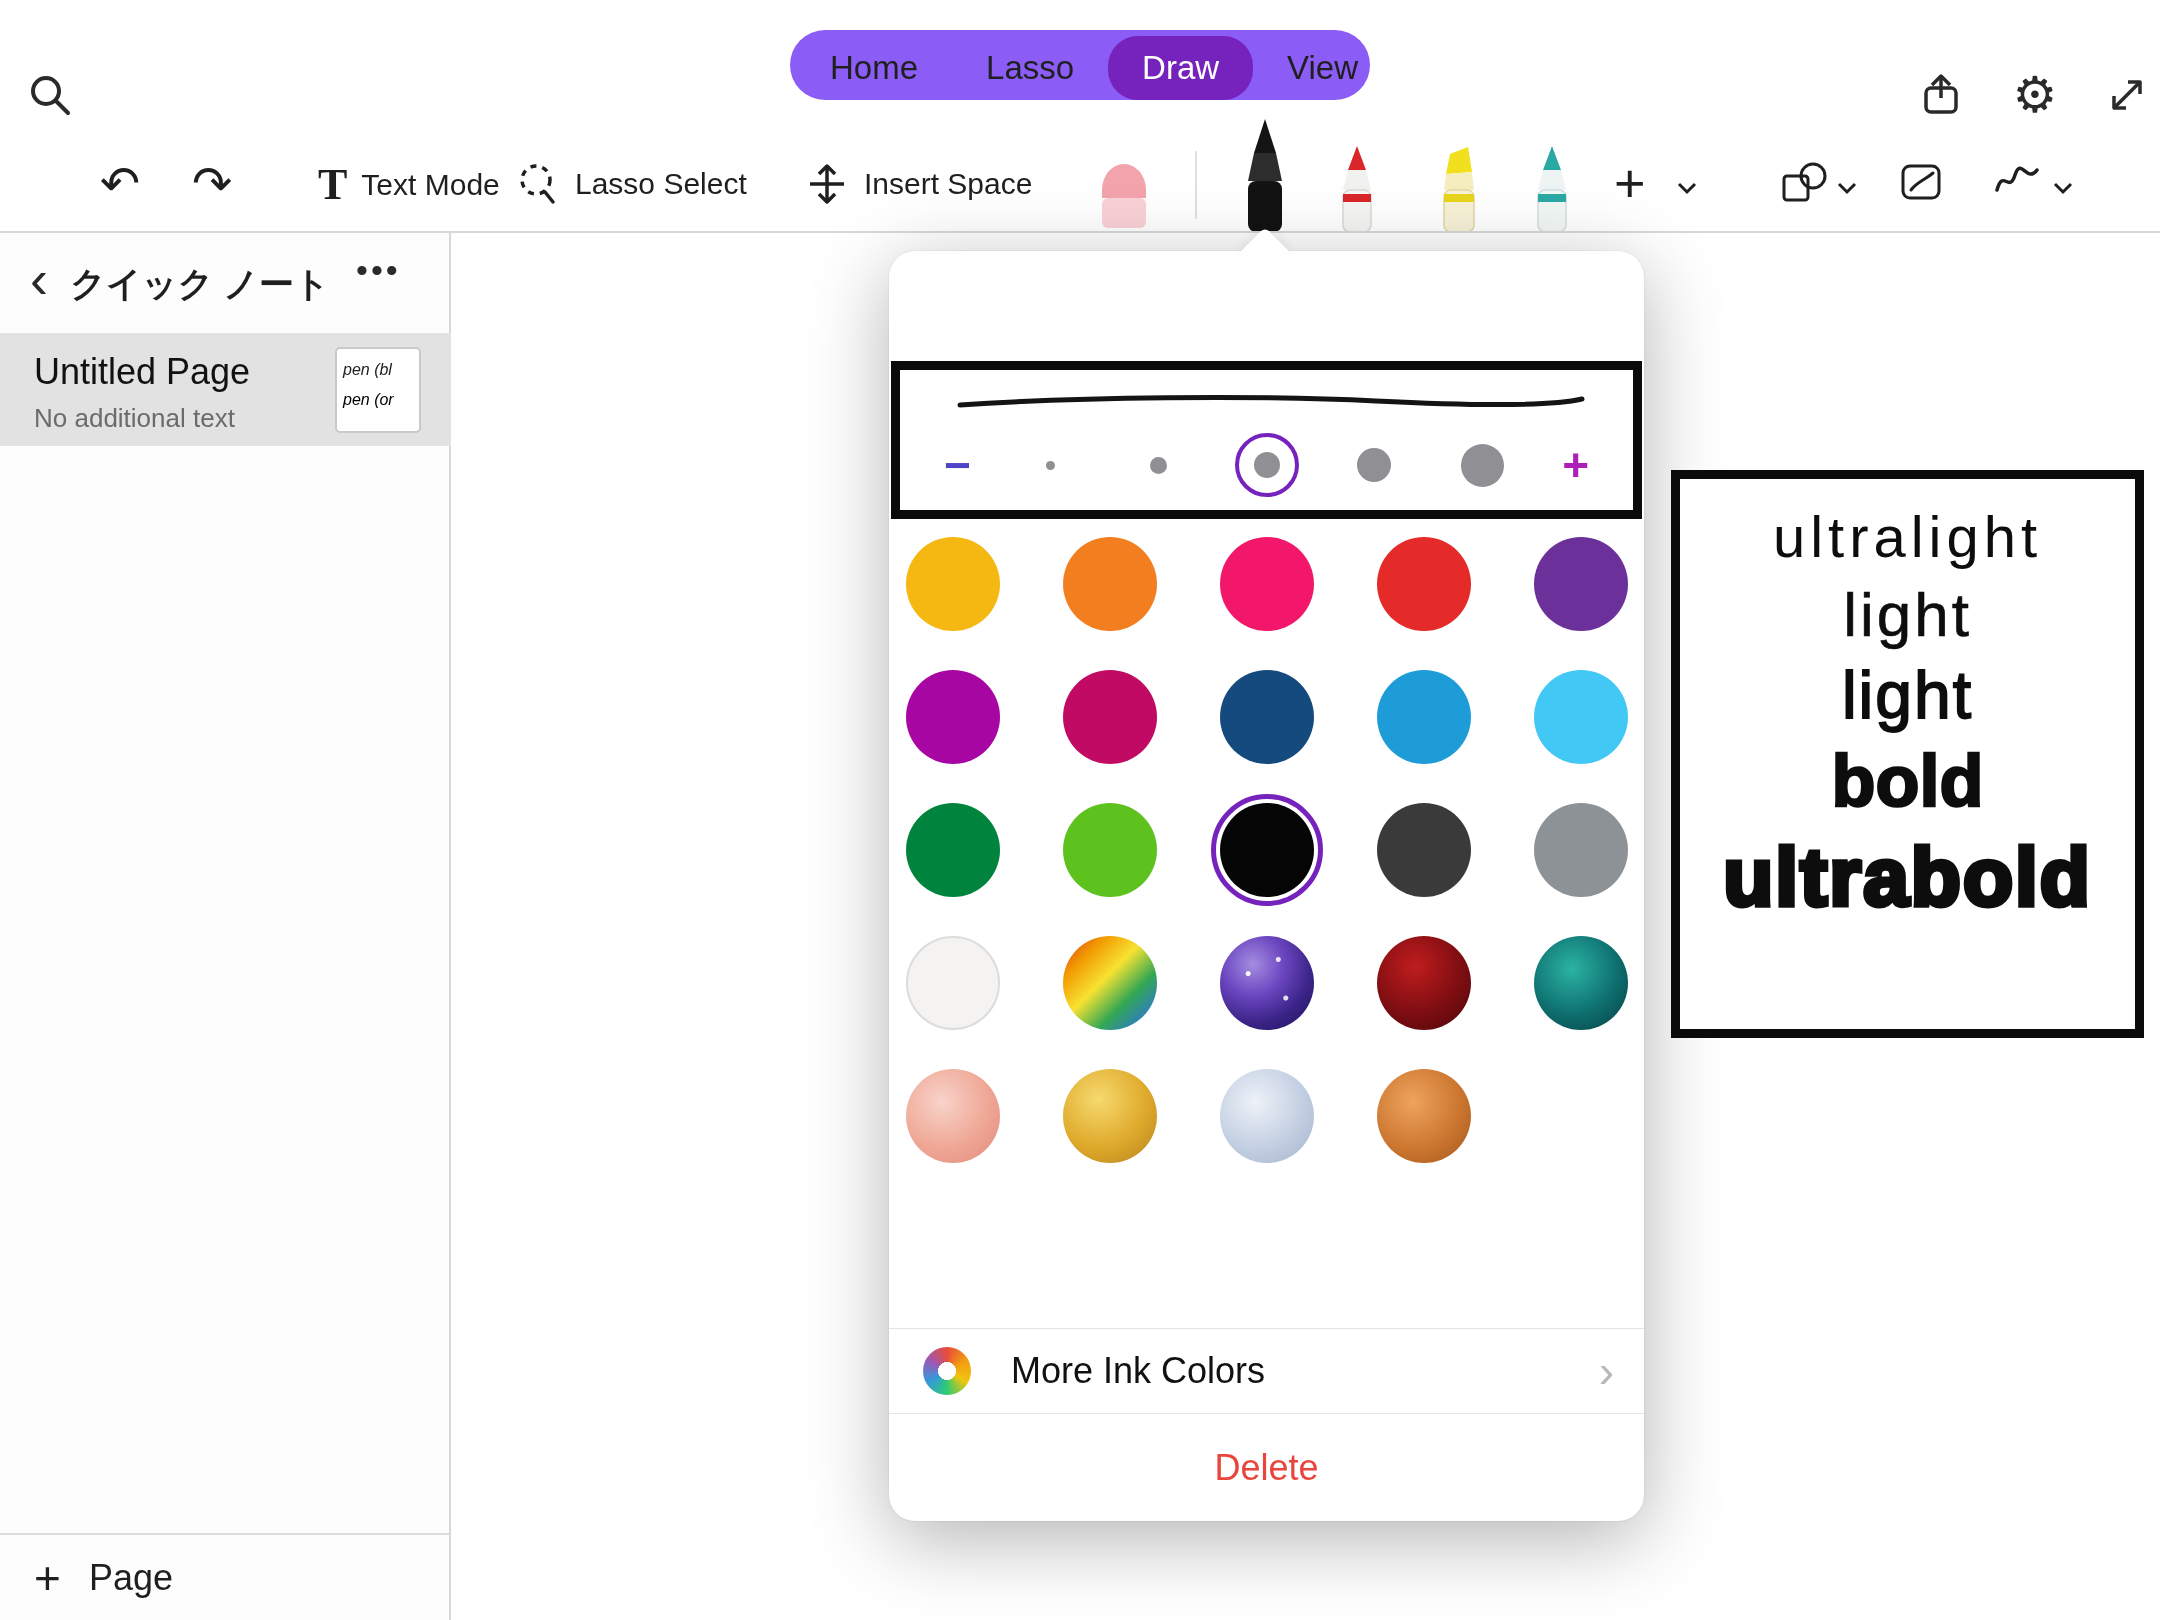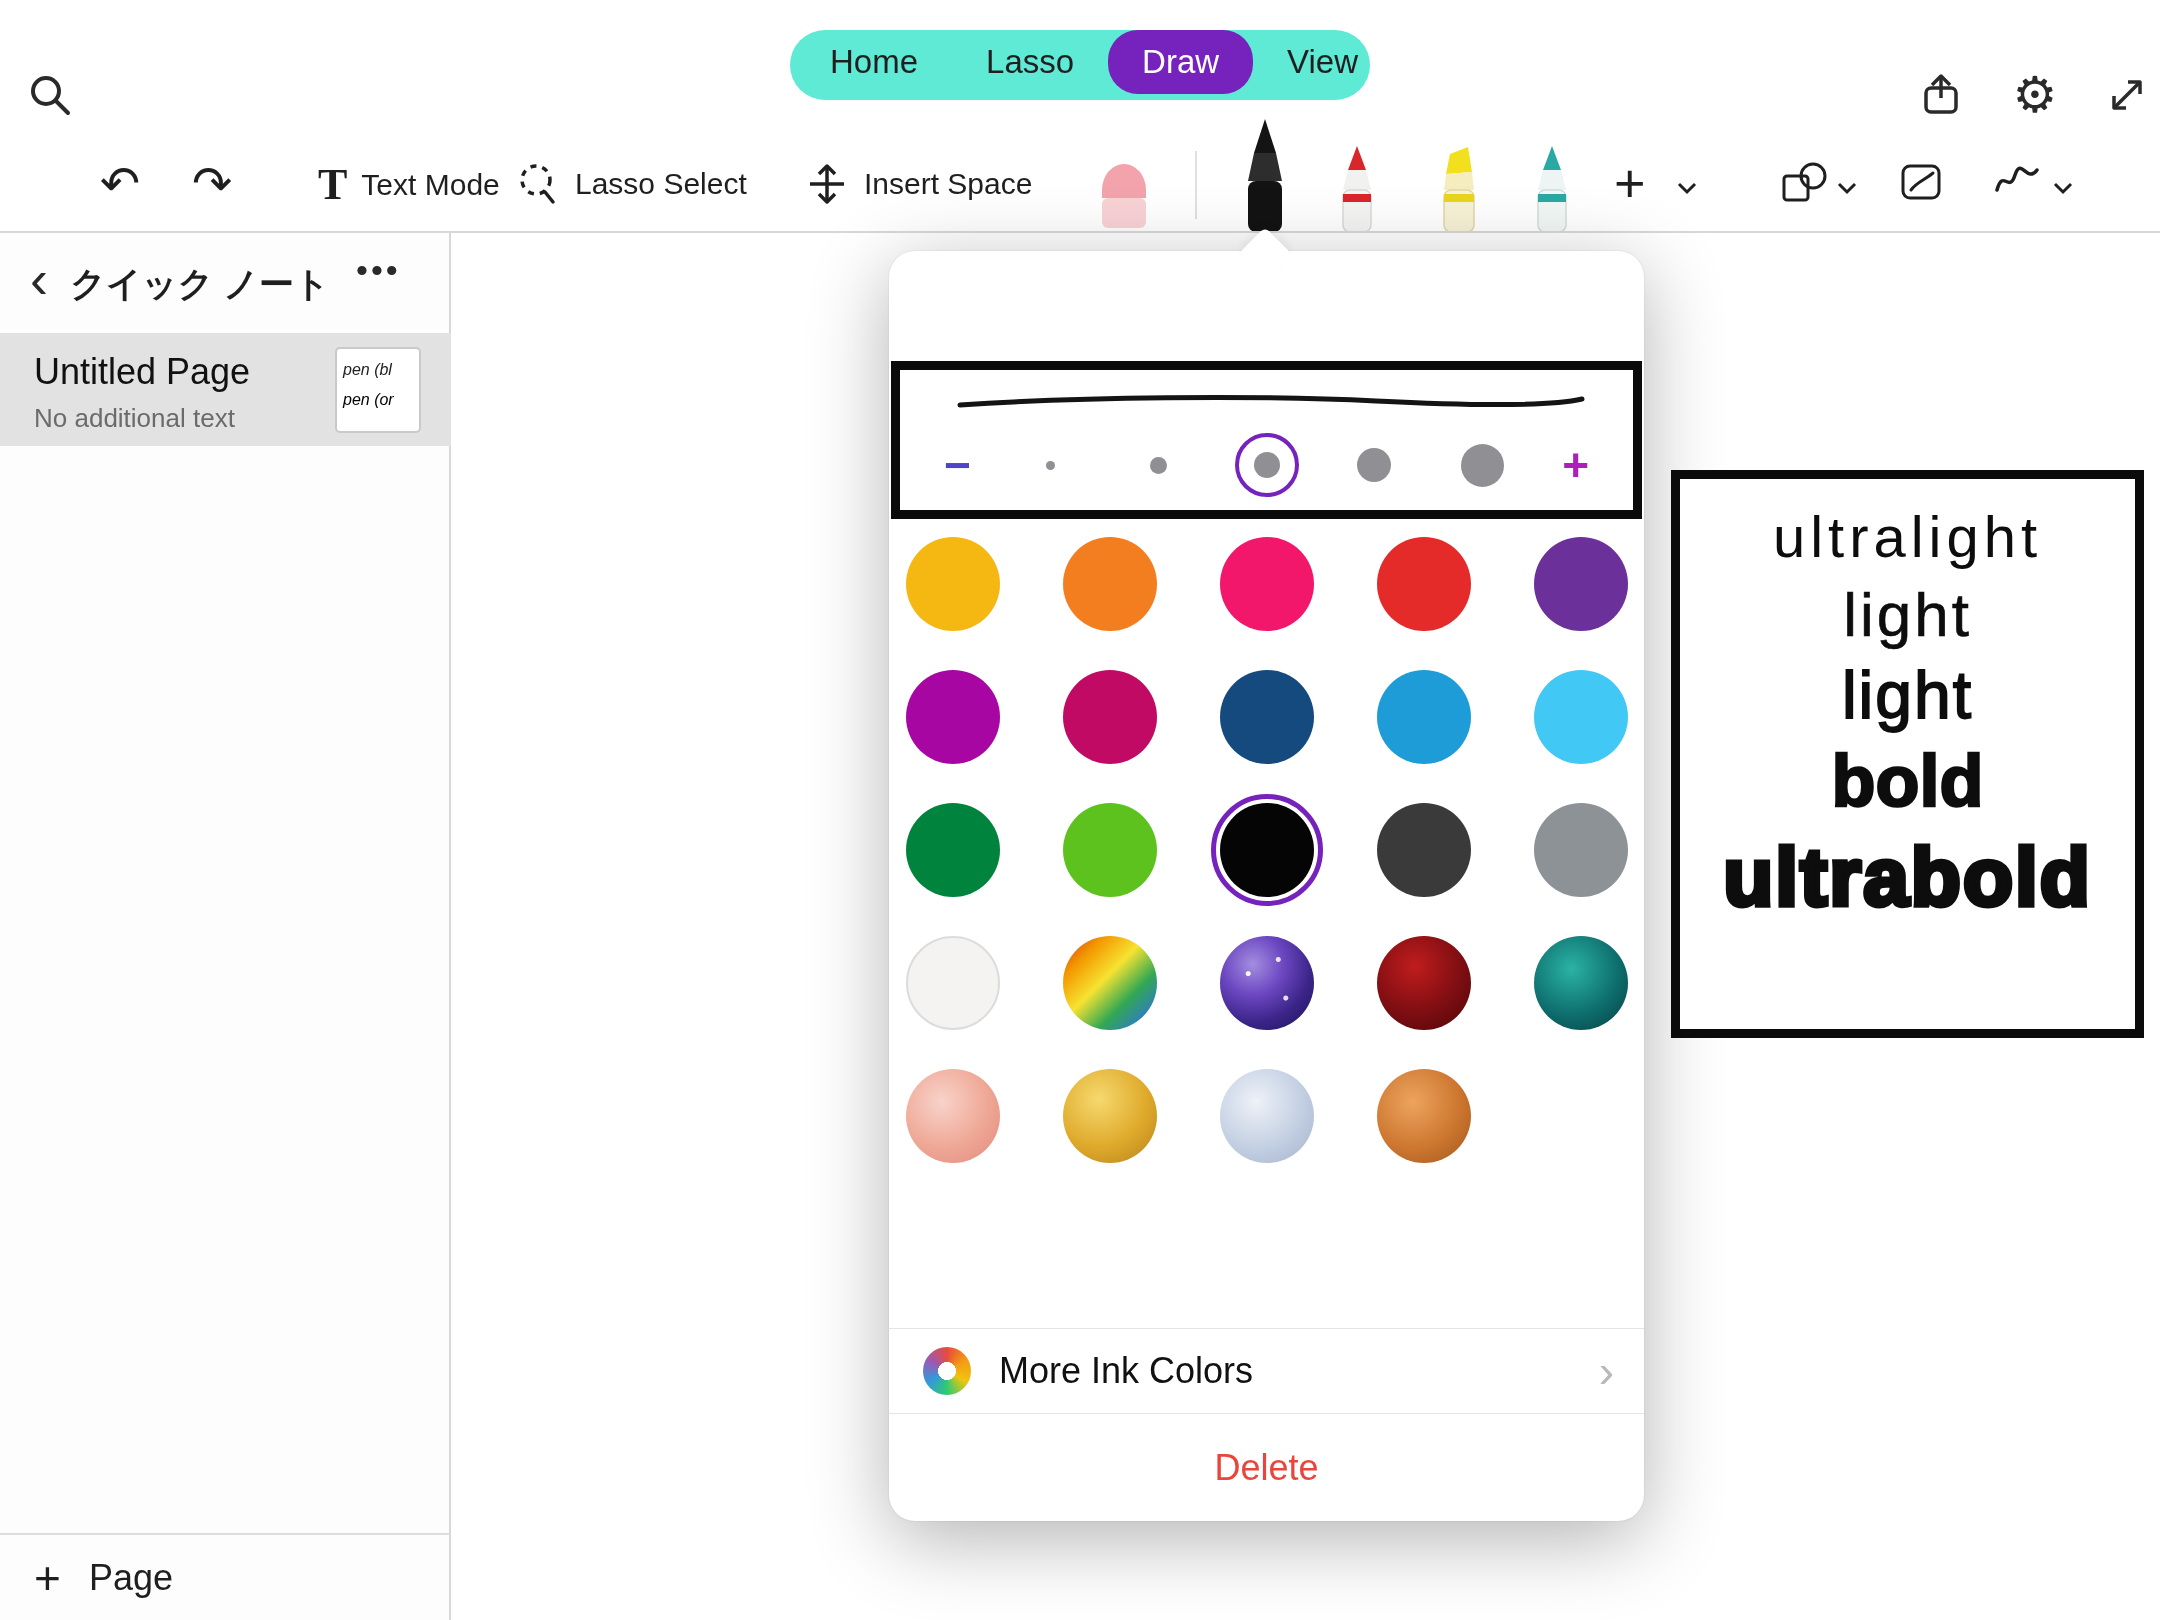--- a/index.html
+++ b/index.html
@@ -4,21 +4,21 @@
 <style>
   *{margin:0;padding:0;box-sizing:border-box}
   html,body{width:2160px;height:1620px}
   body{font-family:"Liberation Sans","DejaVu Sans",sans-serif;background:#fff;color:#1f1f1f;position:relative;overflow:hidden}
   :root{--accent:#7622BC;--delete:#E8463C}
   svg{display:block}
 
   
   #topbar{position:absolute;left:0;top:0;width:2160px;height:133px;background:#fff}
   #search-btn{position:absolute;left:27px;top:72px;width:46px;height:46px;cursor:pointer}
-  #tabpill{position:absolute;left:790px;top:30px;width:580px;height:70px;background:#5eead4;border-radius:35px;display:flex;align-items:flex-start;justify-content:space-between;padding:0 6px}
+  #tabpill{position:absolute;left:790px;top:30px;width:580px;height:70px;background:#8b5cf6;border-radius:35px;display:flex;align-items:flex-end;justify-content:space-between;padding:0 6px}
   .tab{border:0;background:transparent;font-size:33px;color:#1f1f1f;padding:13px 34px;border-radius:30px;font-family:inherit;cursor:pointer;white-space:nowrap}
   .tab.active{background:var(--accent);color:#fff}
   .topicon{position:absolute;top:70px;width:50px;height:50px;display:flex;align-items:center;justify-content:center;color:#2a2a2a}
   #share-btn{left:1916px}#settings-btn{left:2010px;font-size:50px}#fullscreen-btn{left:2102px}
 
   
   #toolbar2{position:absolute;left:0;top:133px;width:2160px;height:99px;background:#fff}
   #toolbar-divider{position:absolute;left:0;top:231px;width:2160px;height:2px;background:#d8d8d8}
   .tbtn{position:absolute;display:flex;align-items:center;color:#1f1f1f;cursor:pointer}
   .tlabel{font-size:30px;margin-left:14px;white-space:nowrap}
@@ -76,21 +76,21 @@
   .dotwrap{width:56px;height:56px;border-radius:50%;display:flex;align-items:center;justify-content:center;cursor:pointer}
   .dotwrap.sel{outline:4px solid var(--accent)}
   .dot{background:#8f8f94;border-radius:50%}
   #color-grid{position:absolute;left:0;top:286px;width:755px;display:grid;grid-template-columns:repeat(5,94px);column-gap:63px;row-gap:39px;padding:0 17px}
   .swatch{width:94px;height:94px;border-radius:50%;cursor:pointer}
   .swatch.bordered{border:2px solid #dcdcdc}
   .swatch.selected{outline:5px solid var(--accent);outline-offset:4px}
   #more-divider{position:absolute;left:0;top:1077px;width:755px;height:1px;background:#e4e4e6}
   #more-row{position:absolute;left:0;top:1078px;width:755px;height:84px;display:flex;align-items:center;cursor:pointer}
   #wheel-icon{width:48px;height:48px;border-radius:50%;margin-left:34px;background:radial-gradient(circle at center,#fff 0 26%,transparent 27%),conic-gradient(#e74c3c,#f39c12,#f1c40f,#2ecc71,#3498db,#9b59b6,#e74c3c)}
-  #more-label{font-size:36px;margin-left:28px;color:#111}
+  #more-label{font-size:36px;margin-left:40px;color:#111}
   #more-chev{position:absolute;right:30px;font-size:46px;color:#b9b9bd;line-height:1}
   #delete-divider{position:absolute;left:0;top:1162px;width:755px;height:1px;background:#e4e4e6}
   #delete-btn{position:absolute;left:0;top:1163px;width:755px;height:107px;display:flex;align-items:center;justify-content:center;font-size:36px;color:var(--delete);cursor:pointer;border-radius:0 0 26px 26px}
 
   
   #weight-box{position:absolute;left:1671px;top:470px;width:473px;height:568px;border:9px solid #0b0b0b;background:#fff;display:flex;flex-direction:column;align-items:center;justify-content:flex-start;padding-top:28px;gap:14px}
   #weight-box div{color:#0d0d0d;line-height:1.05;white-space:nowrap}
   .w0{font-size:58px;letter-spacing:5px;-webkit-text-stroke:0px}
   .w1{font-size:62px;letter-spacing:3px;-webkit-text-stroke:0.6px}
   .w2{font-size:66px;letter-spacing:2px;-webkit-text-stroke:1.8px}

